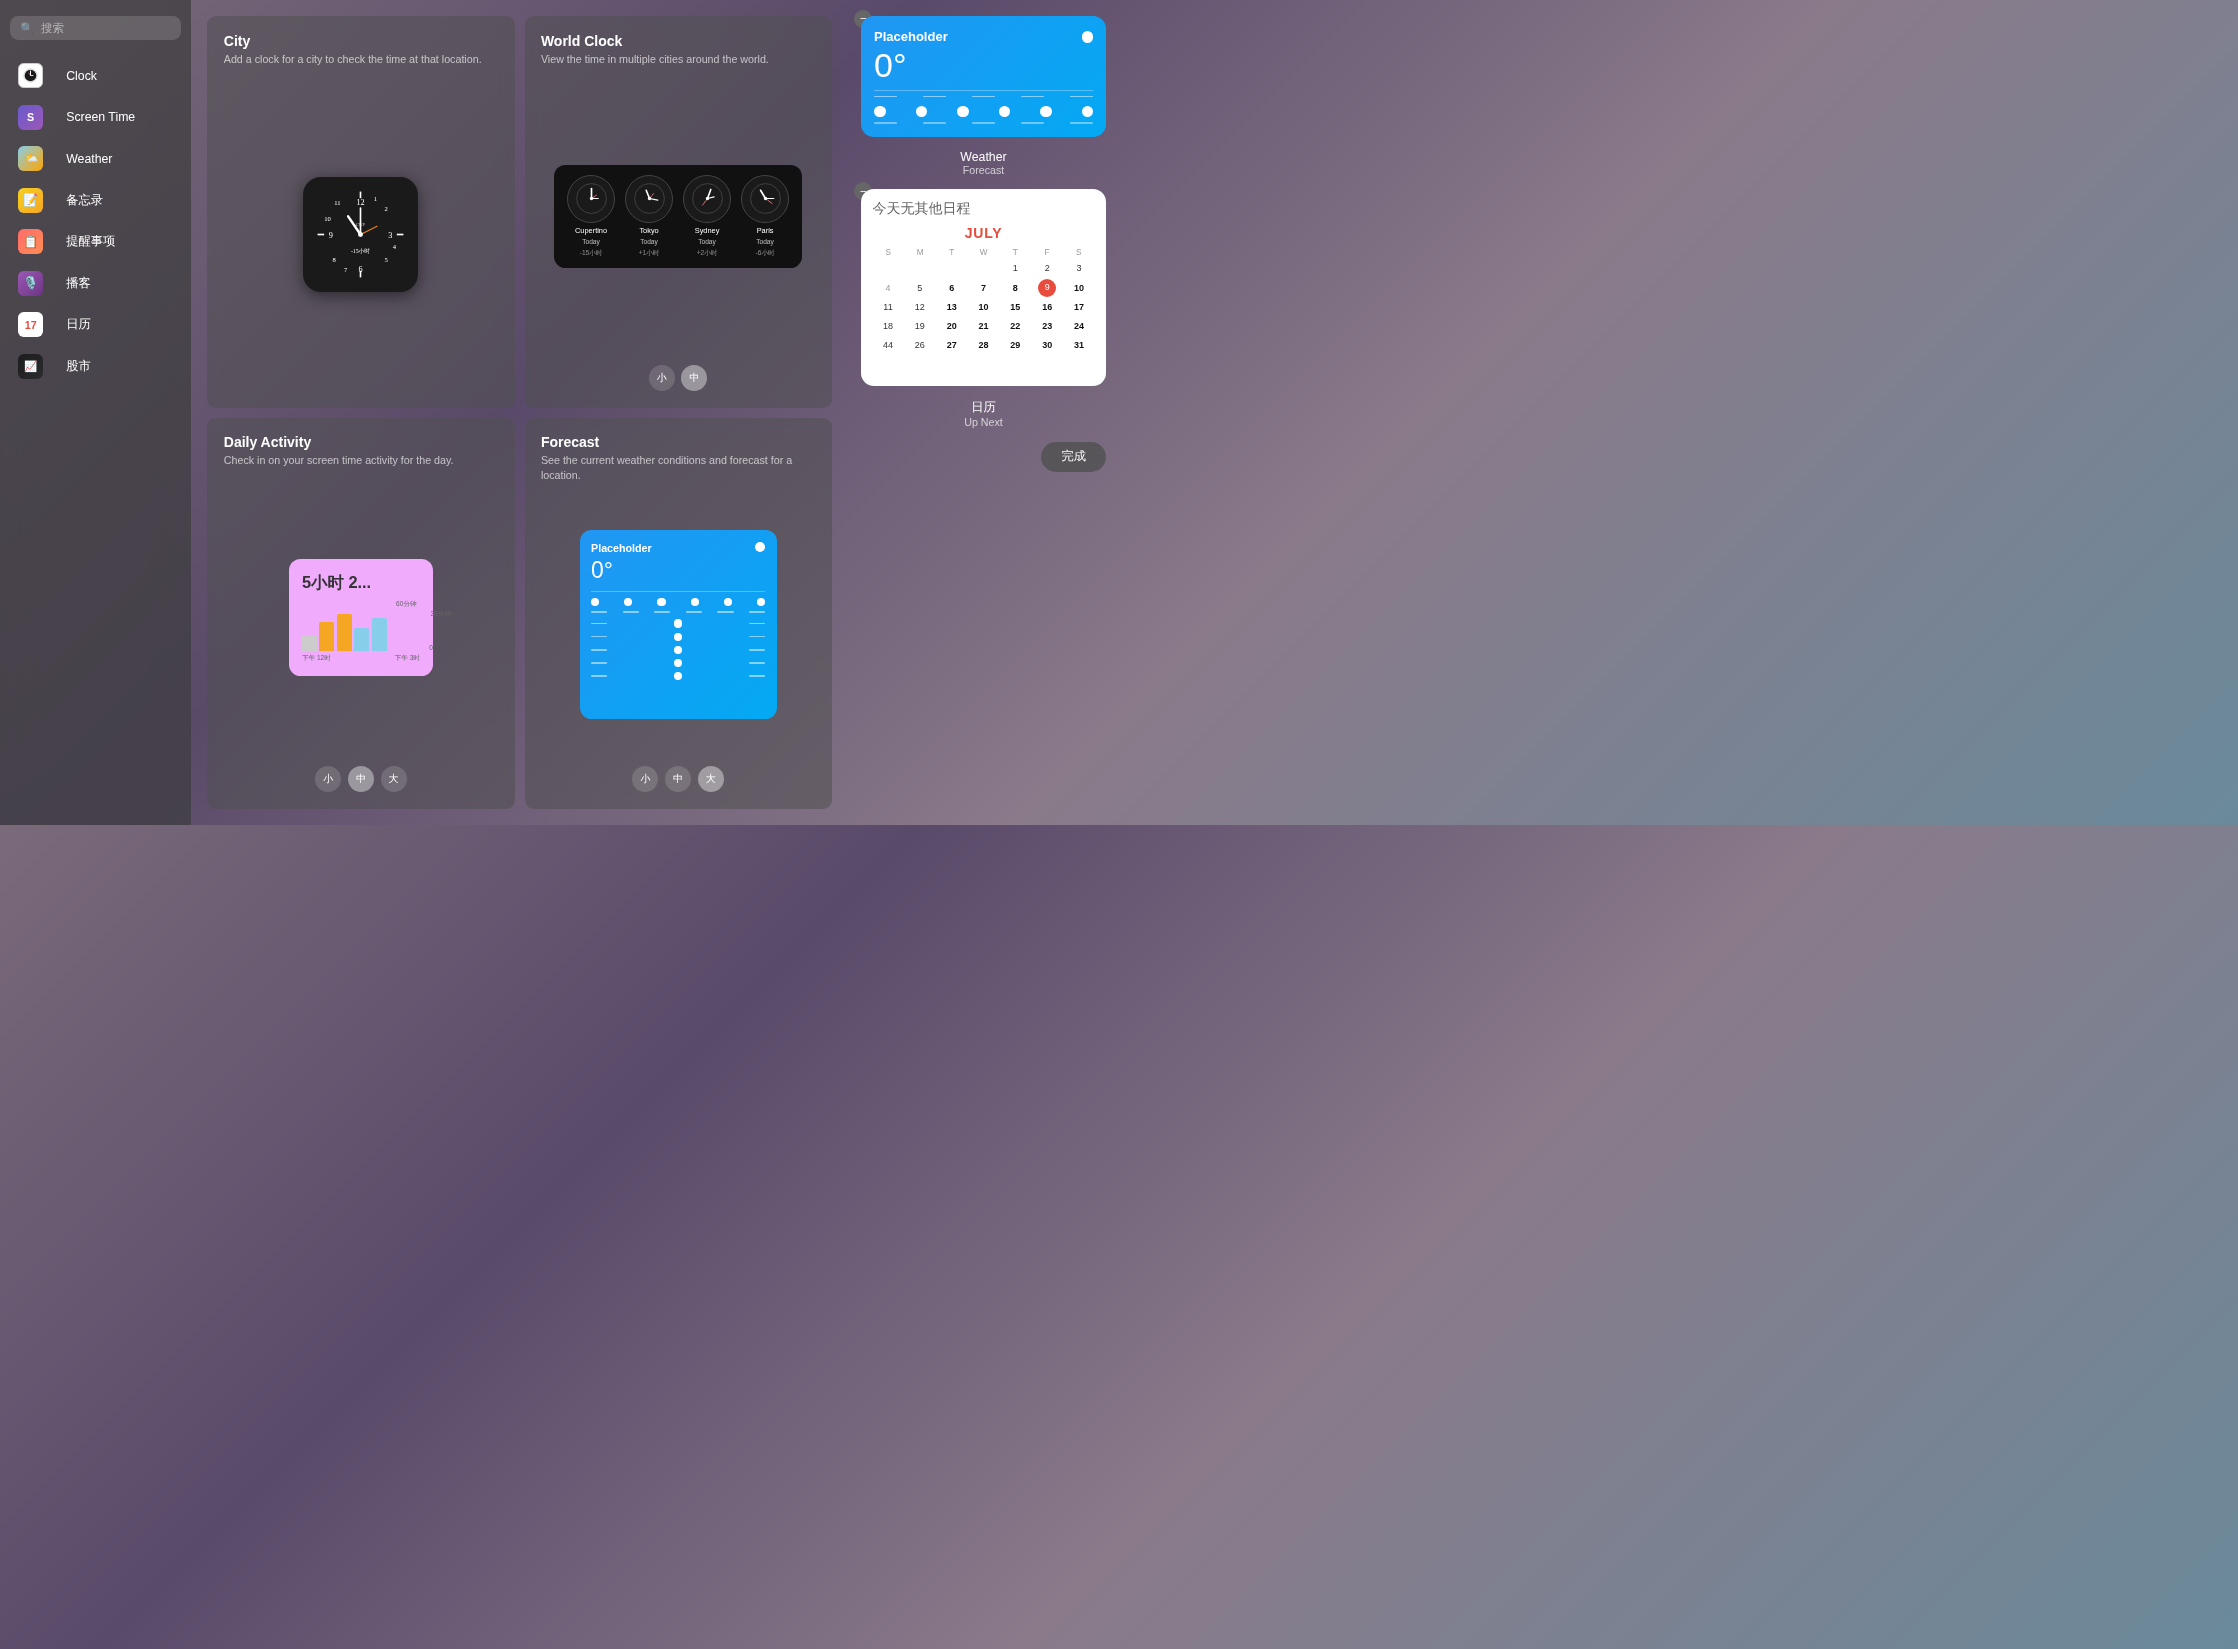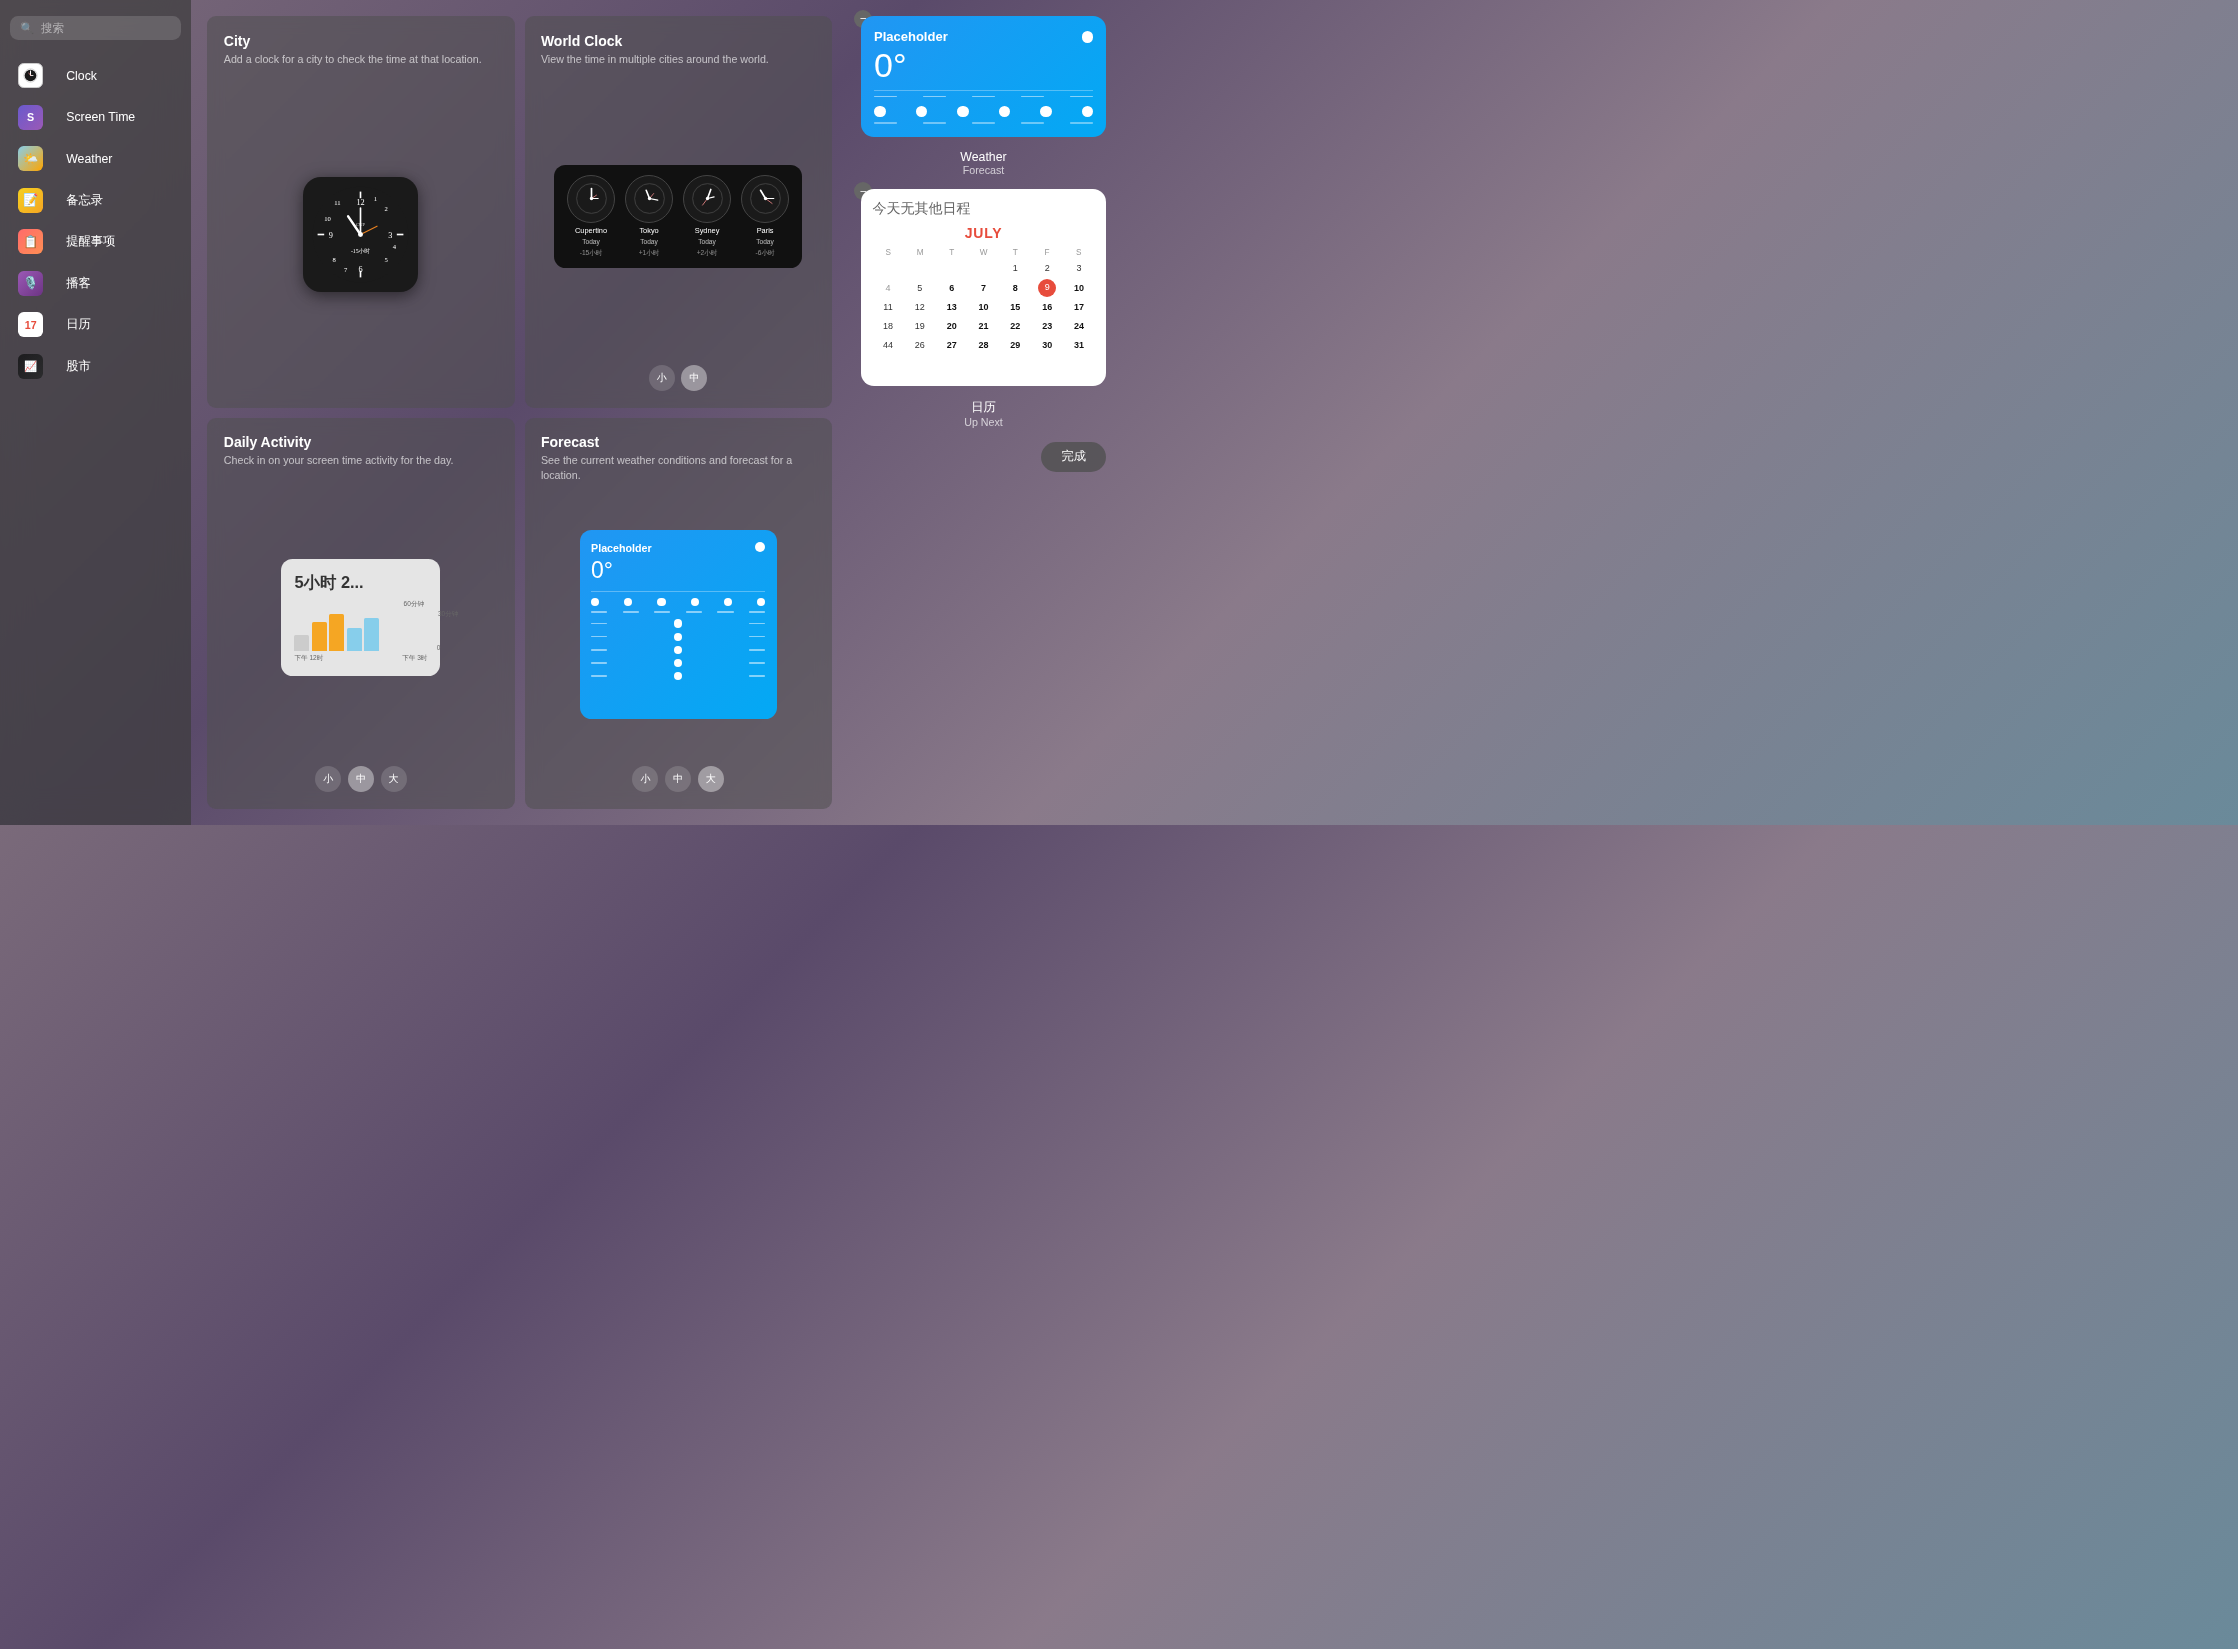--- a/index.html
+++ b/index.html
@@ -178,24 +178,24 @@
       display: flex;
       align-items: center;
       justify-content: center;
     }
     .size-btn.active {
       background: rgba(255,255,255,0.4);
     }
 
     
     .activity-preview {
-      background: #e5e5e5;
+      background: #f0abfc;
       border-radius: 11.5px;
       padding: 13px;
-      width: 159px;
+      width: 144px;
     }
 
     
     .weather-preview {
       background: linear-gradient(135deg, #2196f3, #03a9f4);
       border-radius: 11.5px;
       padding: 11.5px;
       width: 189px;
       color: white;
     }

